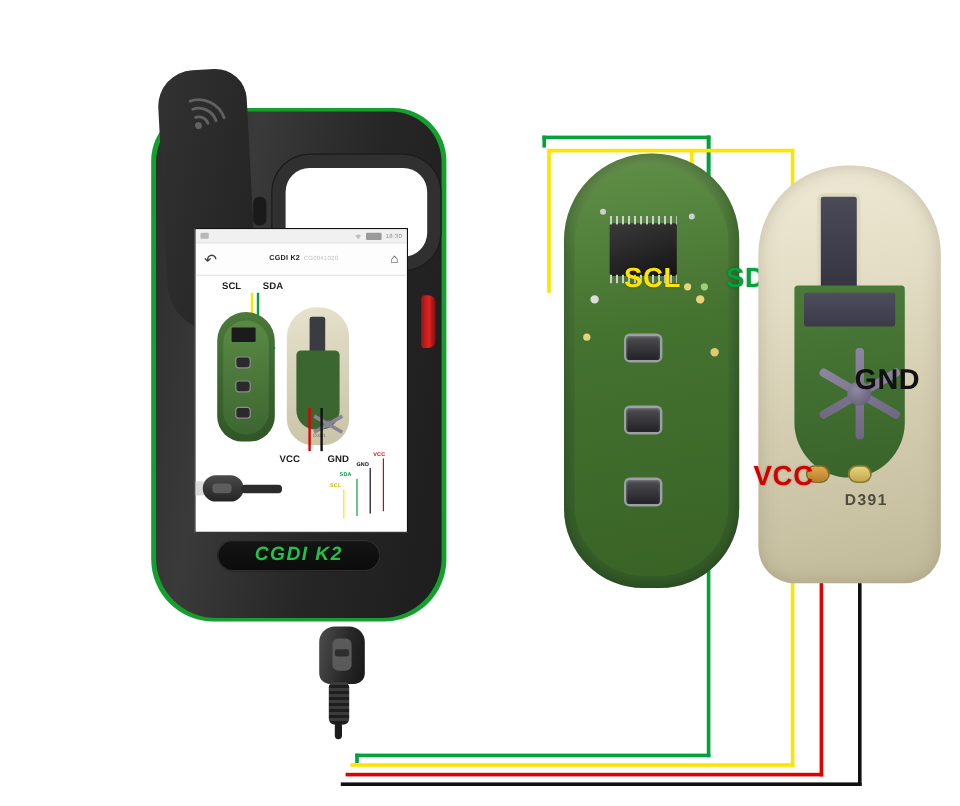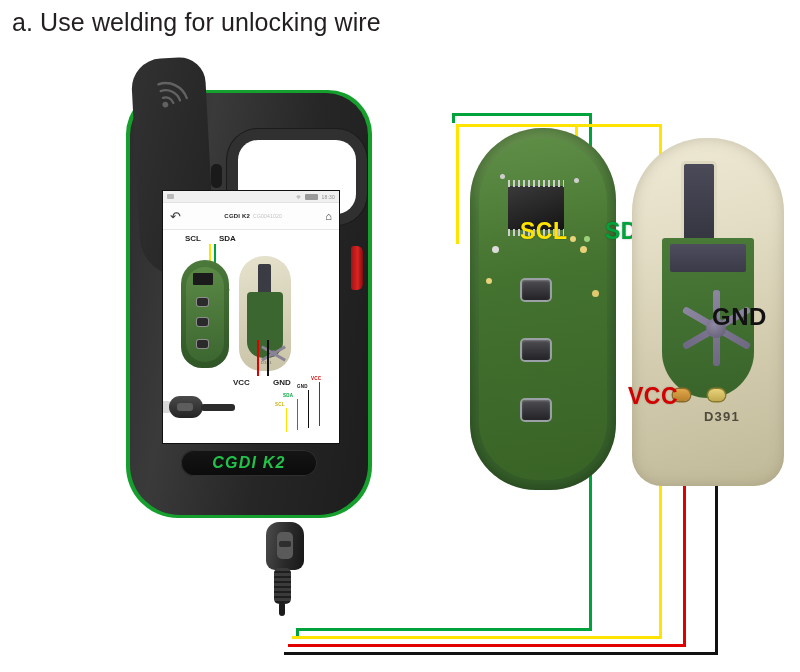--- a/index.html
+++ b/index.html
@@ -242,21 +242,20 @@
   .w-green{background:#00a23b;}
   .w-yellow{background:#ffe400;}
   .w-red{background:#e00000;}
   .w-black{background:#111;}
 </style>
 </head>
 <body>
 
 <div id="stage">
 
-  <div class="title">a. Use welding for unlocking wire</div>
 
   <div class="wire w-green" style="left:296px;top:628px;width:3px;height:8px;"></div>
   <div class="wire w-green" style="left:296px;top:628px;width:296px;height:3px;"></div>
   <div class="wire w-green" style="left:589px;top:113px;width:3px;height:518px;"></div>
   <div class="wire w-green" style="left:452px;top:113px;width:140px;height:3px;"></div>
   <div class="wire w-green" style="left:452px;top:113px;width:3px;height:10px;"></div>
   <div class="wire w-green" style="left:589px;top:113px;width:3px;height:125px;"></div>
 
   <div class="wire w-yellow" style="left:292px;top:636px;width:370px;height:3px;"></div>
   <div class="wire w-yellow" style="left:659px;top:124px;width:3px;height:515px;"></div>

